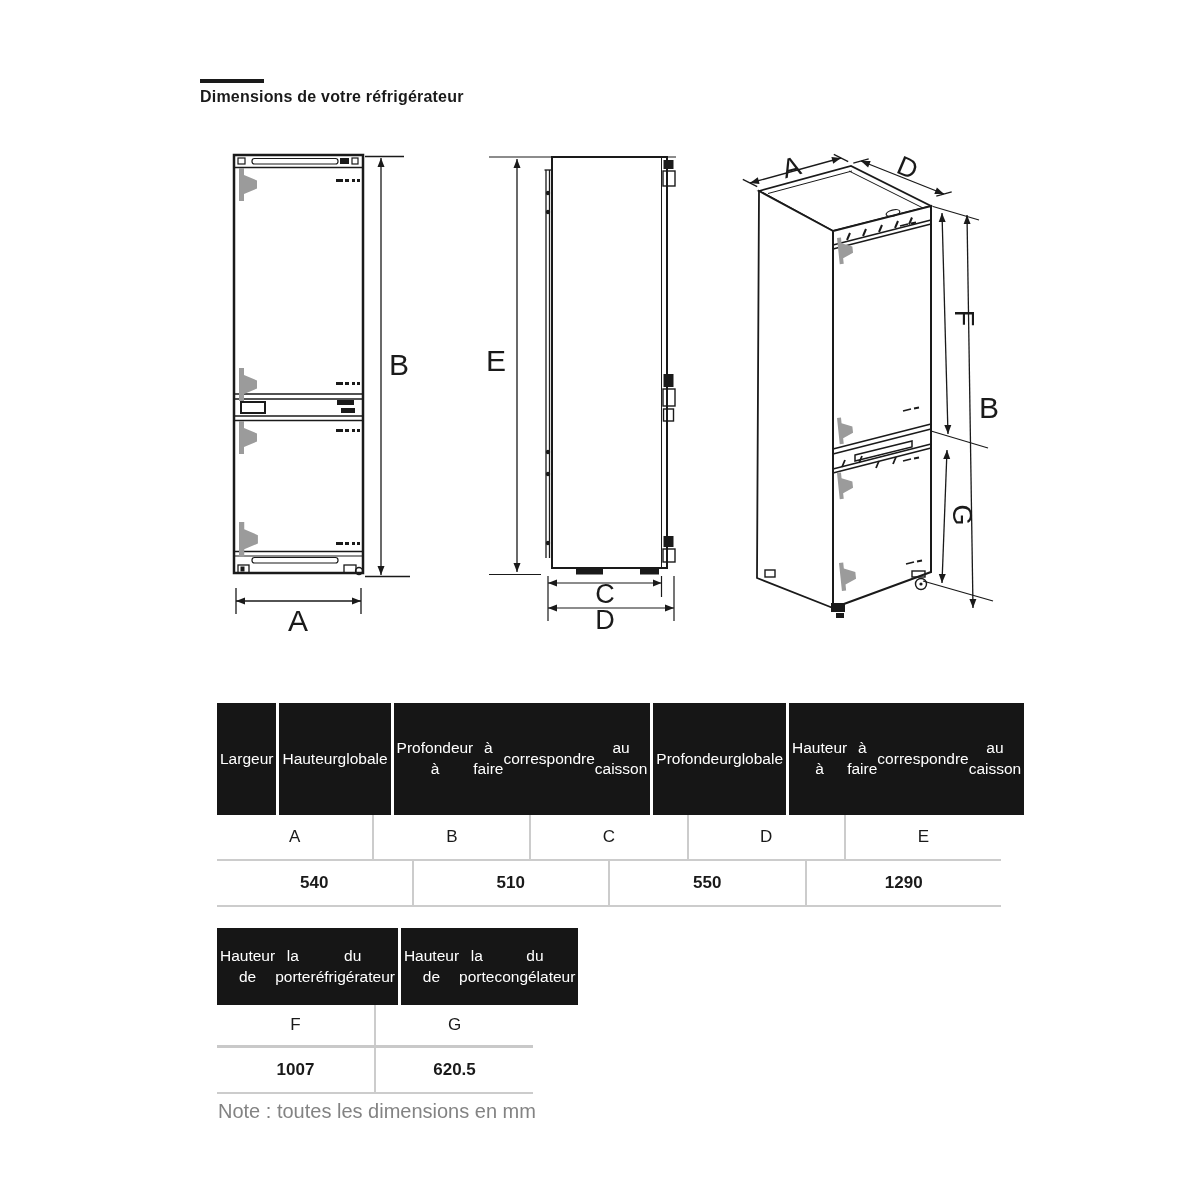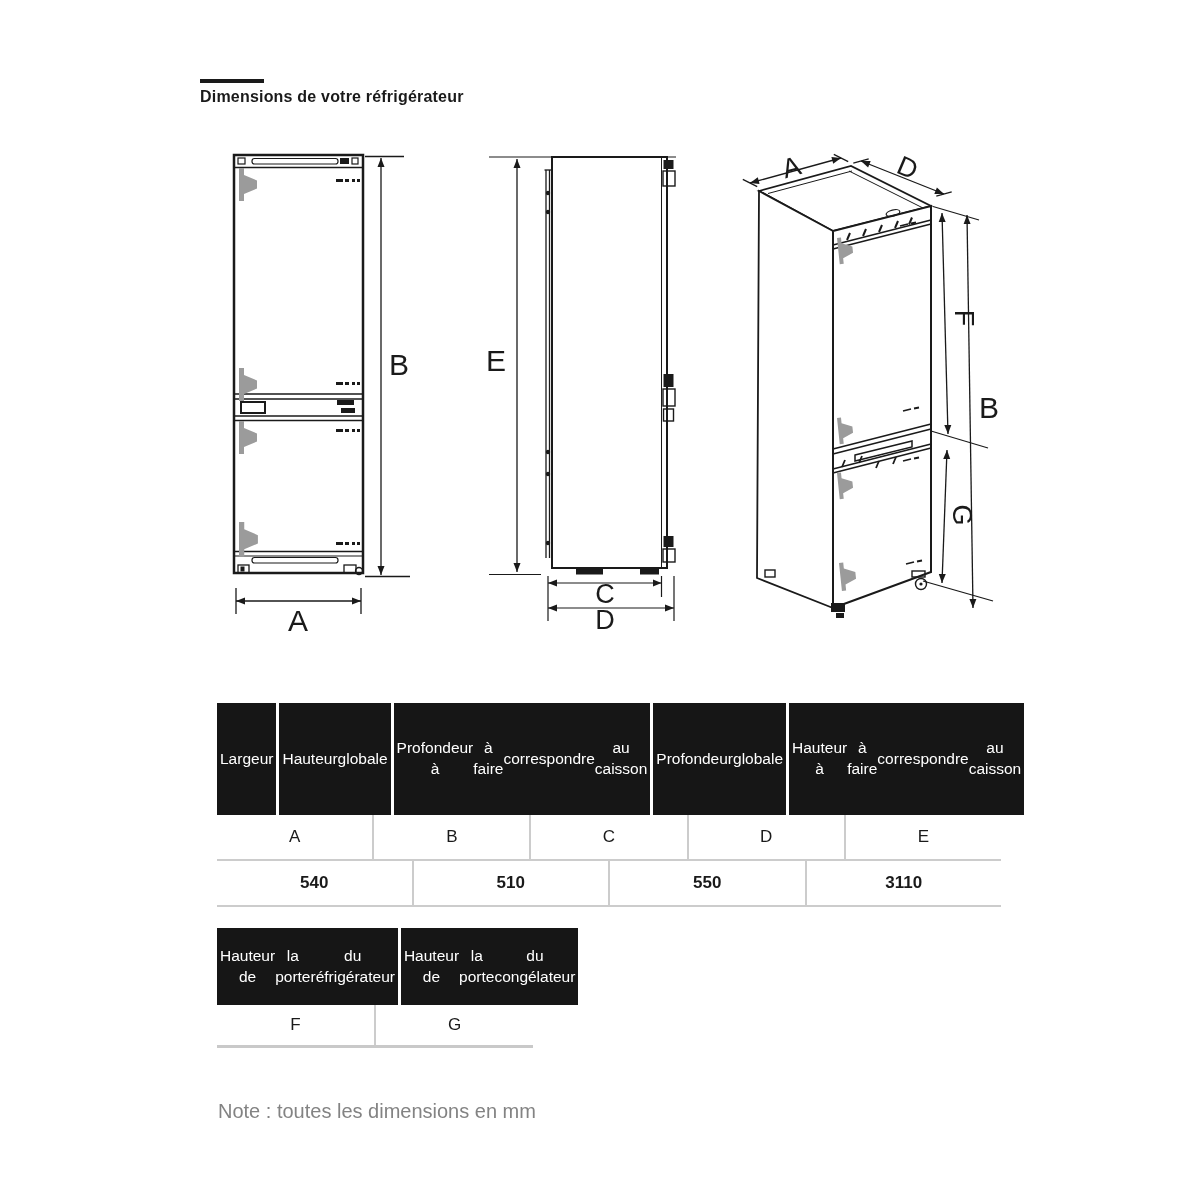--- a/index.html
+++ b/index.html
@@ -323,36 +323,40 @@
     <div class="td">A</div>
     <div class="td">B</div>
     <div class="td">C</div>
     <div class="td">D</div>
     <div class="td">E</div>
   </div>
   <div class="trow values">
     <div class="td">540</div>
     <div class="td">510</div>
     <div class="td">550</div>
-    <div class="td">3110</div>
+    <div class="td">1290</div>
   </div>
 </div>
 
 <div class="spec-table t2">
   <div class="thead">
     <div class="th">
       <span>Hauteur de</span>
       <span>la porte</span>
       <span>du réfrigérateur</span>
     </div>
     <div class="th">
       <span>Hauteur de</span>
       <span>la porte</span>
       <span>du congélateur</span>
     </div>
   </div>
   <div class="trow letters">
     <div class="td">F</div>
     <div class="td">G</div>
   </div>
+  <div class="trow values">
+    <div class="td">1007</div>
+    <div class="td">620.5</div>
+  </div>
 </div>
 
 <div class="abs note">Note : toutes les dimensions en mm</div>
 
 </body></html>

